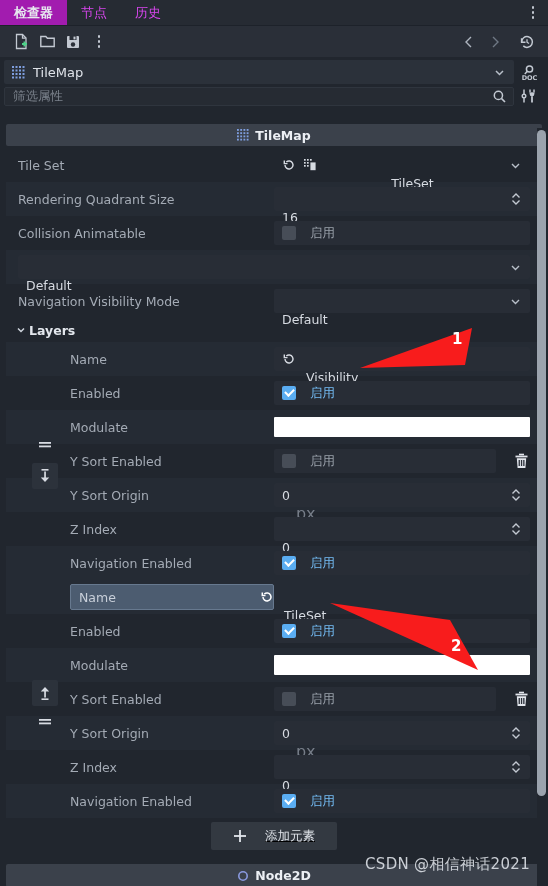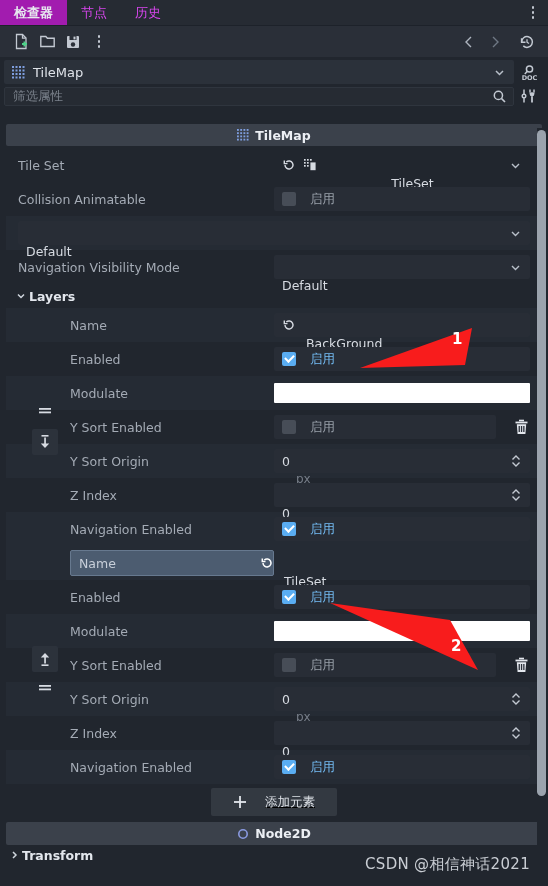--- a/index.html
+++ b/index.html
@@ -144,21 +144,21 @@
     background: #282d36;
     border-radius: 2px;
     display: flex; align-items: center;
     padding: 0 8px;
     font-size: 12.5px;
     color: #d7dbe2;
     gap: 6px;
   }
   .editbox.plain { background: transparent; }
   .editbox .val { flex: 1; margin-top: 36px; }
-  .editbox .unit { color: #767d88; font-size: 12px; }
+  .editbox .unit { color: #767d88; font-size: 16px; }
   .editbox .num { color: #d7dbe2; }
 
   .chk {
     width: 14px; height: 14px; border-radius: 2px;
     background: #474d57;
     flex: 0 0 auto;
     display: flex; align-items: center; justify-content: center;
   }
   .chk.on { background: #5aadf2; }
   .chk.on::after {
@@ -228,21 +228,21 @@
     background: #333941;
     border-radius: 2px;
     height: 28px;
     display: flex; align-items: center;
     padding: 0 22px;
     gap: 18px;
     font-size: 12.5px; color: #dfe3e9;
   }
 
   .node-header {
-    margin: 4px 6px 0 6px;
+    margin: 12px 6px 0 6px;
     height: 23px;
     background: #3b414b;
     border-radius: 2px;
     display: flex; align-items: center; justify-content: center;
     gap: 6px;
     font-size: 12.5px; font-weight: 700; color: #eceff4;
   }
   .transform-row {
     display: flex; align-items: center;
     gap: 3px;
@@ -489,20 +489,34 @@
           <span class="val" style="text-align:center">TileSet</span>
           <span>
             <svg width="13" height="13" viewBox="0 0 13 13">
                 <path d="M3 5l3.5 3.5L10 5" fill="none" stroke="#b8bfc9" stroke-width="1.4"></path>
               </svg>
           </span>
         </div>
       </div>
     </div>
 
+    <div class="prow alt">
+      <div class="plabel">Rendering Quadrant Size</div>
+      <div class="pfield">
+        <div class="editbox">
+          <span class="val num">16</span>
+          <span>
+            <svg width="12" height="14" viewBox="0 0 12 14">
+              <path d="M2.5 5.5L6 2l3.5 3.5" fill="none" stroke="#c3c9d2" stroke-width="1.4"></path>
+              <path d="M2.5 8.5L6 12l3.5-3.5" fill="none" stroke="#c3c9d2" stroke-width="1.4"></path>
+            </svg>
+          </span>
+        </div>
+      </div>
+    </div>
 
     <div class="prow">
       <div class="plabel">Collision Animatable</div>
       <div class="pfield">
         <div class="editbox">
           <span class="chk"></span>
           <span class="chktext">启用</span>
         </div>
       </div>
     </div>
@@ -567,21 +581,21 @@
       <div class="prow alt indent">
         <div class="plabel">Name</div>
         <div class="pfield">
           <div class="editbox" style="gap:10px">
             <span>
               <svg width="14" height="14" viewBox="0 0 14 14">
                 <path d="M3 7a4 4 0 1 0 1.3-3" fill="none" stroke="#d7dbe2" stroke-width="1.4"></path>
                 <path d="M2.3 2.4v3.2h3.2" fill="none" stroke="#d7dbe2" stroke-width="1.4"></path>
               </svg>
             </span>
-            <span class="val">BackGround</span>
+            <span class="val">Visibility</span>
           </div>
         </div>
       </div>
 
       <div class="prow indent">
         <div class="plabel">Enabled</div>
         <div class="pfield">
             <div class="editbox">
           <span class="chk on"></span>
           <span class="chktext on">启用</span>

